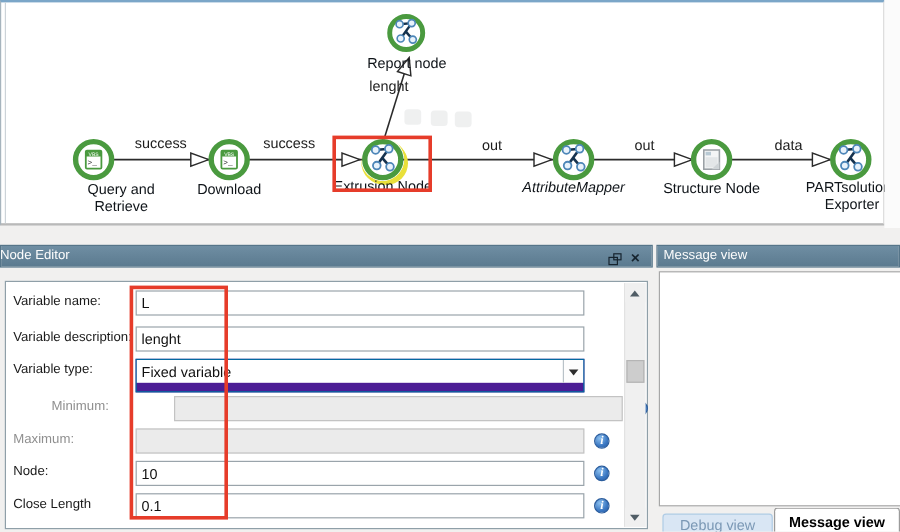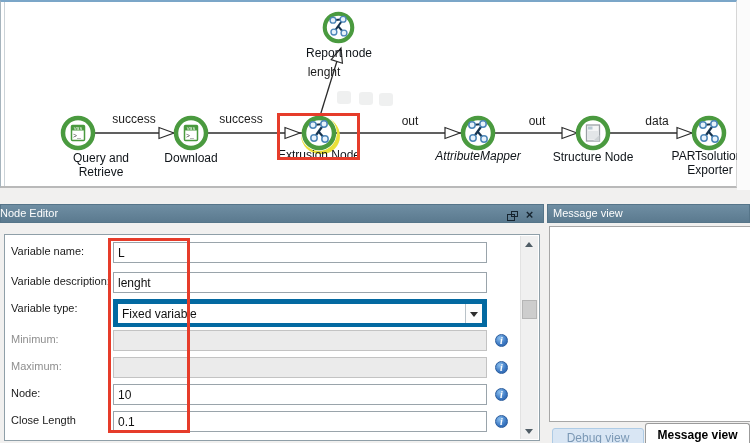--- a/index.html
+++ b/index.html
@@ -56,21 +56,21 @@
   .form-row label{
     position:absolute;left:6px;top:3px;font-size:11px;color:#1a1a1a;white-space:nowrap;
   }
   .form-row.disabled label{color:#8f8f8f;}
   .form-row input{
     position:absolute;left:108px;top:0;width:374px;height:21px;box-sizing:border-box;
     border:1px solid #9aa4ab;background:#fff;font-family:"Liberation Sans",sans-serif;
     font-size:12px;color:#111;padding:0 4px;outline:none;
   }
   .form-row.disabled input{background:#ebebeb;border-color:#c3c3c3;}
-  .combo{position:absolute;left:108px;top:0;width:374px;height:28px;box-sizing:border-box;border:5px solid #0369a1;background:#4c1d95;}
+  .combo{position:absolute;left:108px;top:0;width:374px;height:28px;box-sizing:border-box;border:1px solid #0369a1;background:#4c1d95;}
   .combo input{position:absolute;left:0;top:0;width:356px;height:19px;border:none;font-size:12px;color:#111;padding:0 4px;box-sizing:border-box;outline:none;font-family:"Liberation Sans",sans-serif;}
   .combo-btn{position:absolute;right:0;top:0;width:16px;height:19px;border-left:1px solid #b9c2c8;background:#fdfdfd;}
   .combo-arrow{position:absolute;left:4px;top:8px;width:0;height:0;border-left:4px solid transparent;border-right:4px solid transparent;border-top:5px solid #2d2d2d;}
   .info-icon{
     position:absolute;left:490px;width:13px;height:13px;border-radius:50%;
     background:radial-gradient(circle at 35% 30%, #8cc0ef, #3a77c2 60%, #2a5ca3);
     border:1px solid #2b5d9d;box-sizing:border-box;
     color:#fff;font-family:"Liberation Serif",serif;font-style:italic;font-weight:bold;
     font-size:10px;line-height:11px;text-align:center;
   }
@@ -244,21 +244,21 @@
     </div>
     <div class="form-row" style="top:64px;">
       <label>Variable type:</label>
       <span class="combo">
         <input type="text" value="Fixed variable" style="">
         <span class="combo-btn">
             <span class="combo-arrow"></span>
           </span>
       </span>
     </div>
-    <div class="form-row disabled" style="top:95px;">
+    <div class="form-row disabled" style="top:95px;margin-left:32px;">
       <label>Minimum:</label>
       <input type="text" disabled="" value="" style="">
       <span class="info-icon" style="top:4px;">i</span>
     </div>
     <div class="form-row disabled" style="top:122px;">
       <label>Maximum:</label>
       <input type="text" disabled="" value="" style="">
       <span class="info-icon" style="top:4px;">i</span>
     </div>
     <div class="form-row" style="top:149px;">

